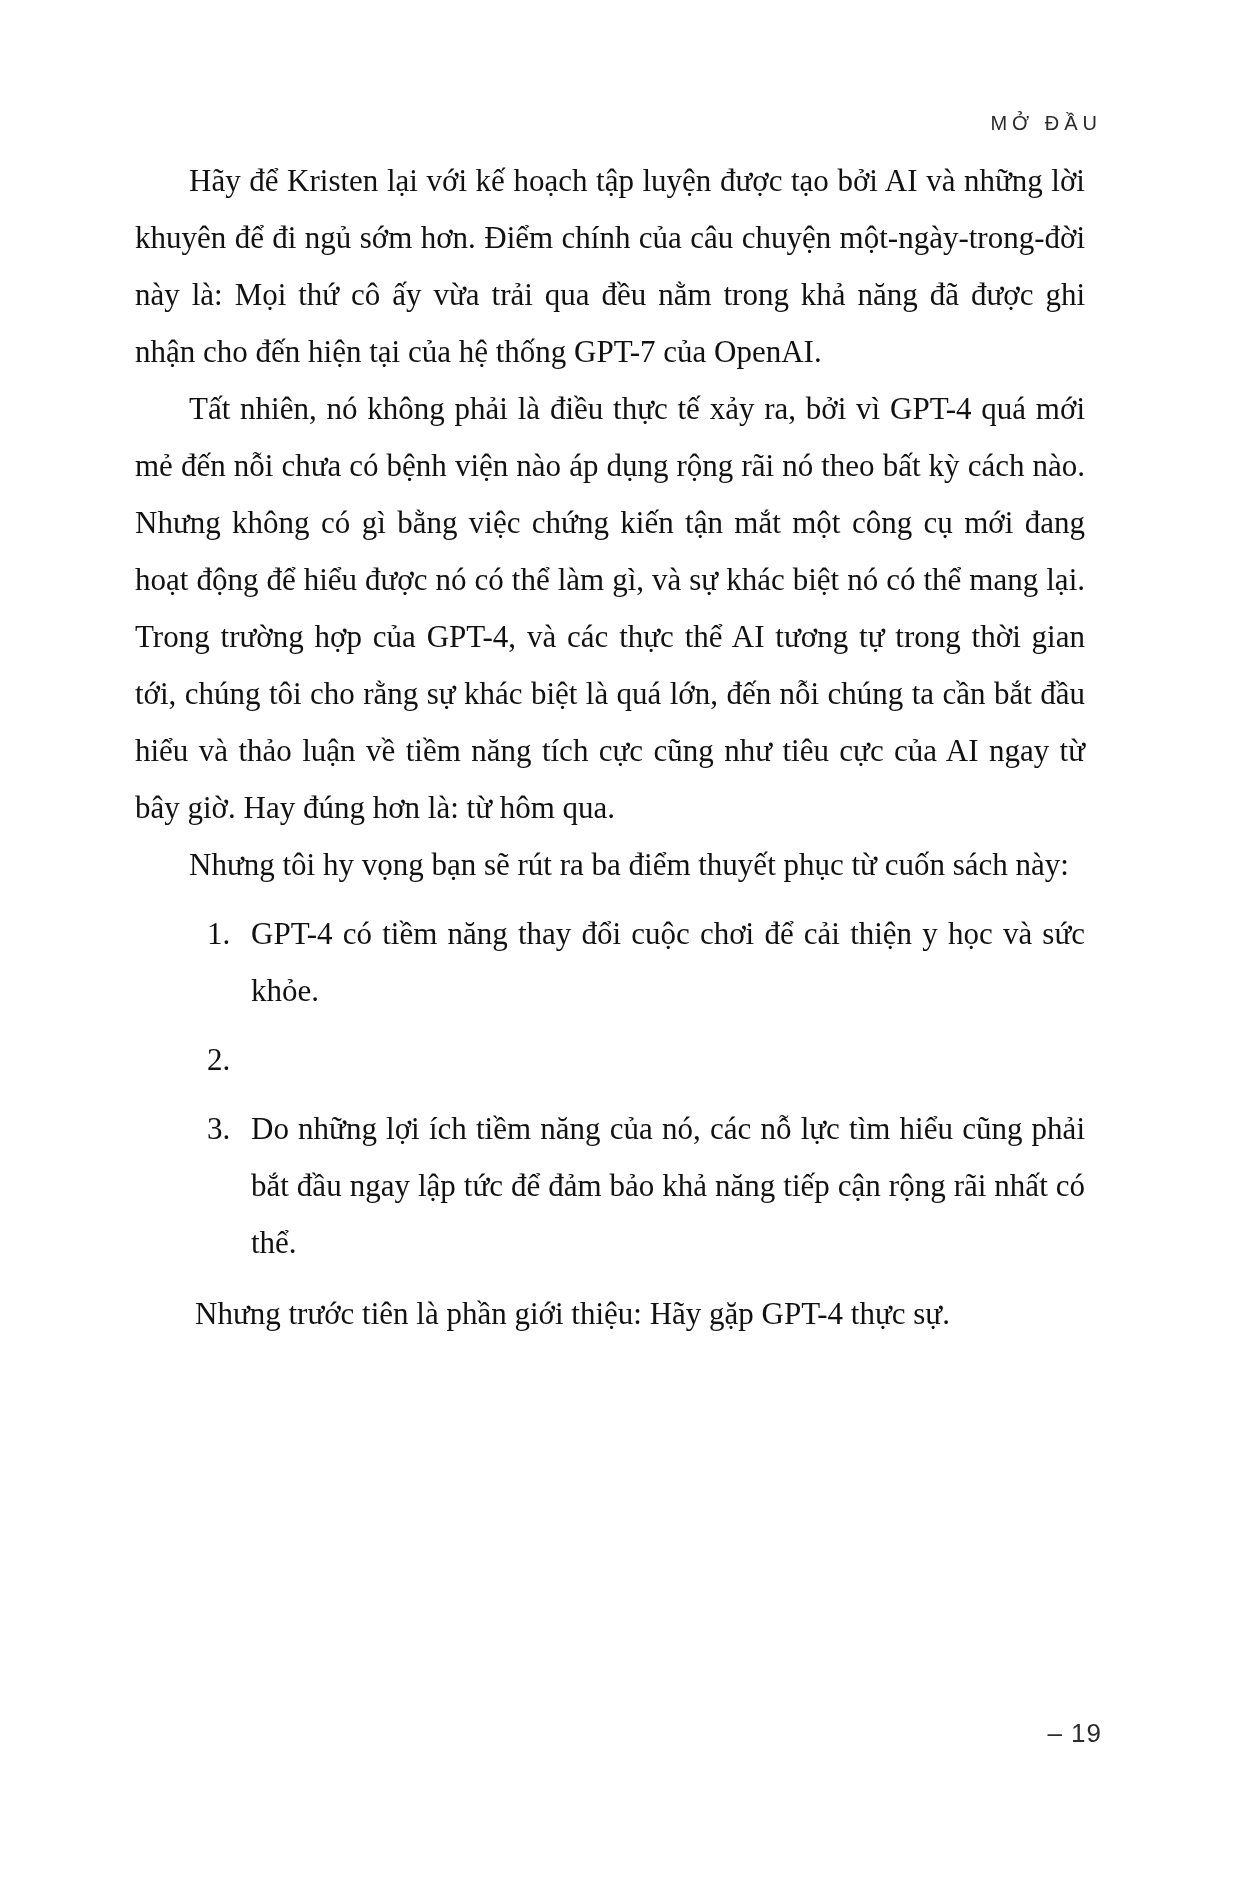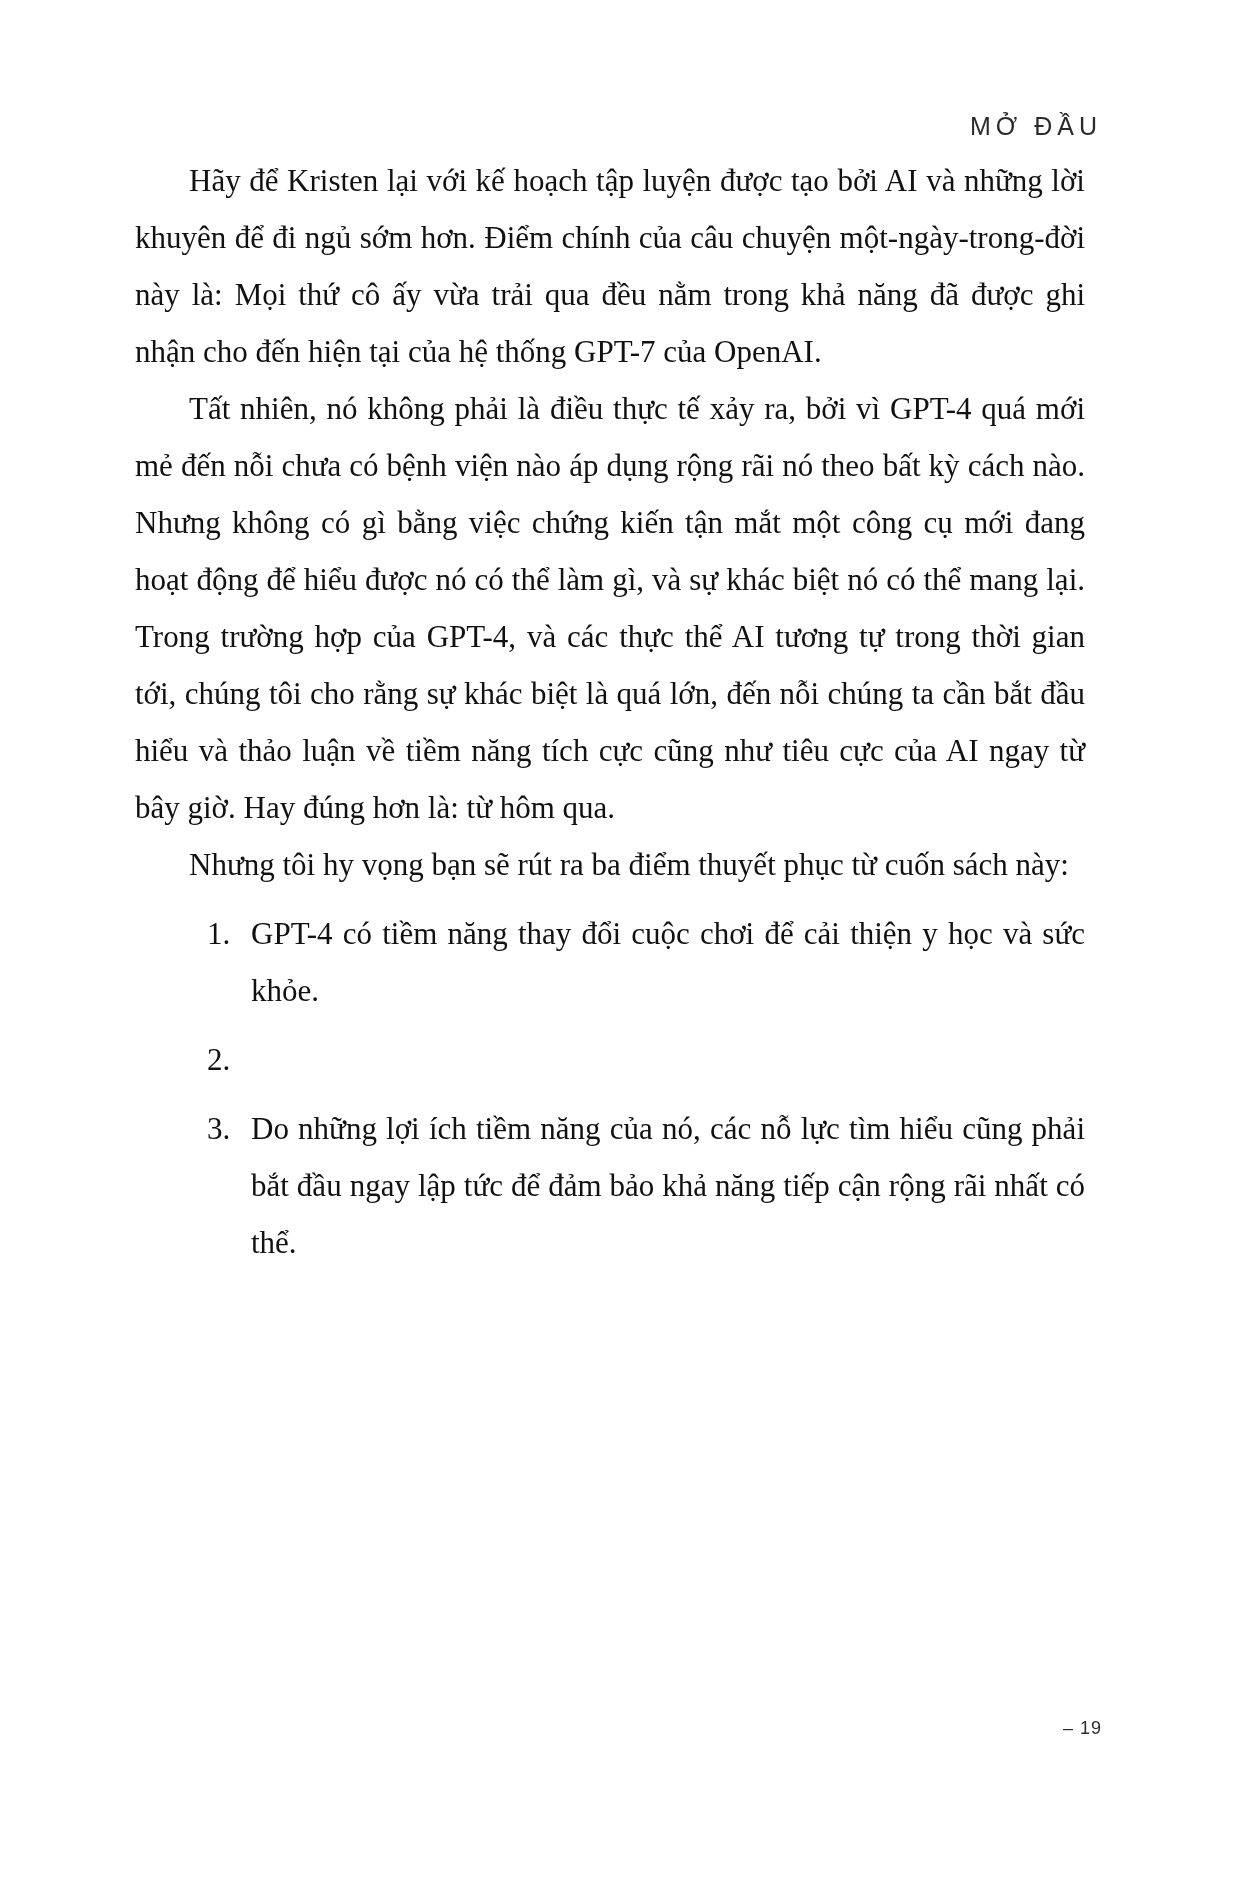--- a/index.html
+++ b/index.html
@@ -13,21 +13,21 @@
     position: relative;
     font-family: "Liberation Serif", serif;
     color: #111111;
     overflow: hidden;
   }
   .running-head {
     position: absolute;
     top: 112px;
     right: 158px;
     font-family: "Liberation Sans", sans-serif;
-    font-size: 25px;
+    font-size: 20px;
     font-weight: 500;
     letter-spacing: 5px;
     color: #2b2b2b;
   }
   .text-block {
     position: absolute;
     left: 135px;
     top: 152px;
     width: 950px;
     font-size: 31px;
@@ -57,21 +57,21 @@
   }
   .closing-para {
     margin: 14px 0 0 0;
     text-indent: 60px;
   }
   .page-number {
     position: absolute;
     top: 1718px;
     right: 158px;
     font-family: "Liberation Sans", sans-serif;
-    font-size: 18px;
+    font-size: 26px;
     font-weight: 500;
     letter-spacing: 1px;
     color: #2b2b2b;
   }
 </style>
 </head>
 <body>
 
 <div class="running-head">MỞ ĐẦU</div>
 
@@ -95,16 +95,17 @@
       <span class="list-number">2.</span>
     </div>
 
     <div class="list-item">
       <span class="list-number">3.</span>
       <span class="list-text">Do những lợi ích tiềm năng của nó, các nỗ lực tìm hiểu cũng phải bắt đầu ngay lập tức để đảm bảo khả năng tiếp cận rộng rãi nhất có thể.</span>
     </div>
 
   </div>
 
+  <p class="closing-para">Nhưng trước tiên là phần giới thiệu: Hãy gặp GPT-4 thực sự.</p>
 
 </div>
 
 <div class="page-number">– 19</div>
 
 </body></html>

